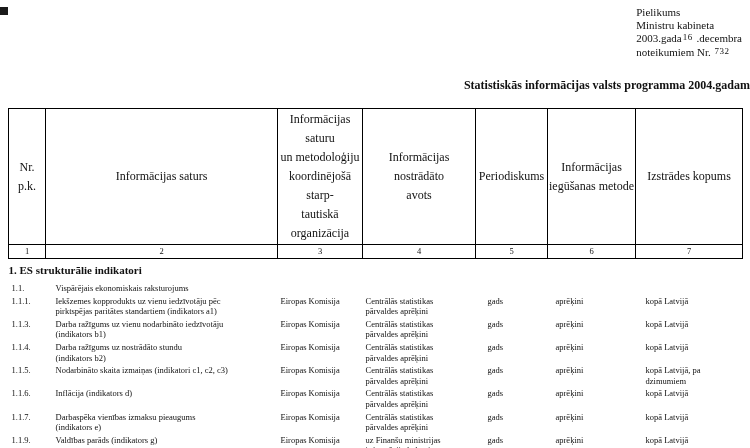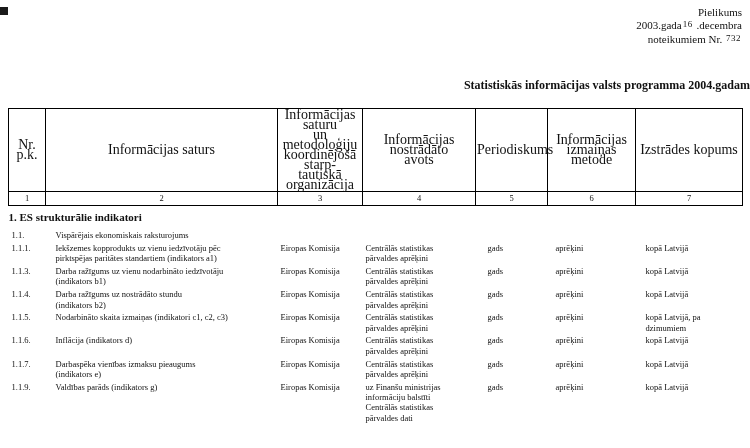--- a/index.html
+++ b/index.html
@@ -10,37 +10,37 @@
     font-family:"Liberation Serif","DejaVu Serif",serif;
     position:relative;
     overflow:hidden;
   }
   .artifact{
     position:absolute; left:0; top:7px; width:8px; height:8px;
     background:#1a1a1a;
   }
   .corner{
     position:absolute; top:6px; right:8px;
-    text-align:right; font-size:11px; line-height:13px;
+    font-size:11px; line-height:13px;
   }
   .fill{
     position:relative; top:-2px; font-size:9px; letter-spacing:.5px; padding:0 1px;
   }
   .doc-title{
     position:absolute; top:78px; left:0; width:100%;
     text-align:right; font-weight:bold; font-size:12px;
   }
   table.program{
     position:absolute; top:108px; left:8px; width:734px;
     border-collapse:collapse; table-layout:fixed;
   }
   thead td{
     border:1px solid #000;
     text-align:center; vertical-align:middle;
-    font-size:14px; line-height:10px;
+    font-size:12px; line-height:19px;
     white-space:pre-line; padding:1px;
   }
   tr.hdr td{ height:42px; }
   tr.nums td{ height:12px; font-size:8.5px; line-height:11px; }
   tbody td{
     font-size:8.5px; line-height:10.3px;
     vertical-align:top; white-space:pre-line;
     padding:0 2px 2.5px 2px;
   }
   tr.sect td{
@@ -57,20 +57,21 @@
 </style>
 </head>
 <body>
 
 <div class="page">
 
   <div class="artifact"></div>
 
   <div class="corner">
     <div>Pielikums</div>
+    <div>Ministru kabineta</div>
     <div><span>2003.gada</span><span class="fill">16</span> <span>.decembra</span></div>
     <div><span>noteikumiem Nr.</span> <span class="fill">732</span></div>
   </div>
 
   <div class="doc-title">Statistiskās informācijas valsts programma 2004.gadam</div>
 
   <table class="program">
     <colgroup>
       <col style="width:37px">
         <col style="width:232px">
@@ -86,21 +87,21 @@
 p.k.</td>
         <td>Informācijas saturs</td>
         <td>Informācijas saturu
 un metodoloģiju
 koordinējošā starp-
 tautiskā organizācija</td>
         <td>Informācijas nostrādāto
 avots</td>
         <td>Periodiskums</td>
         <td>Informācijas
-izmaiņas metode</td>
+iegūšanas metode</td>
         <td>Izstrādes kopums</td>
       </tr>
       <tr class="nums">
         <td>1</td>
         <td>2</td>
         <td>3</td>
         <td>4</td>
         <td>5</td>
         <td>6</td>
         <td>7</td>

